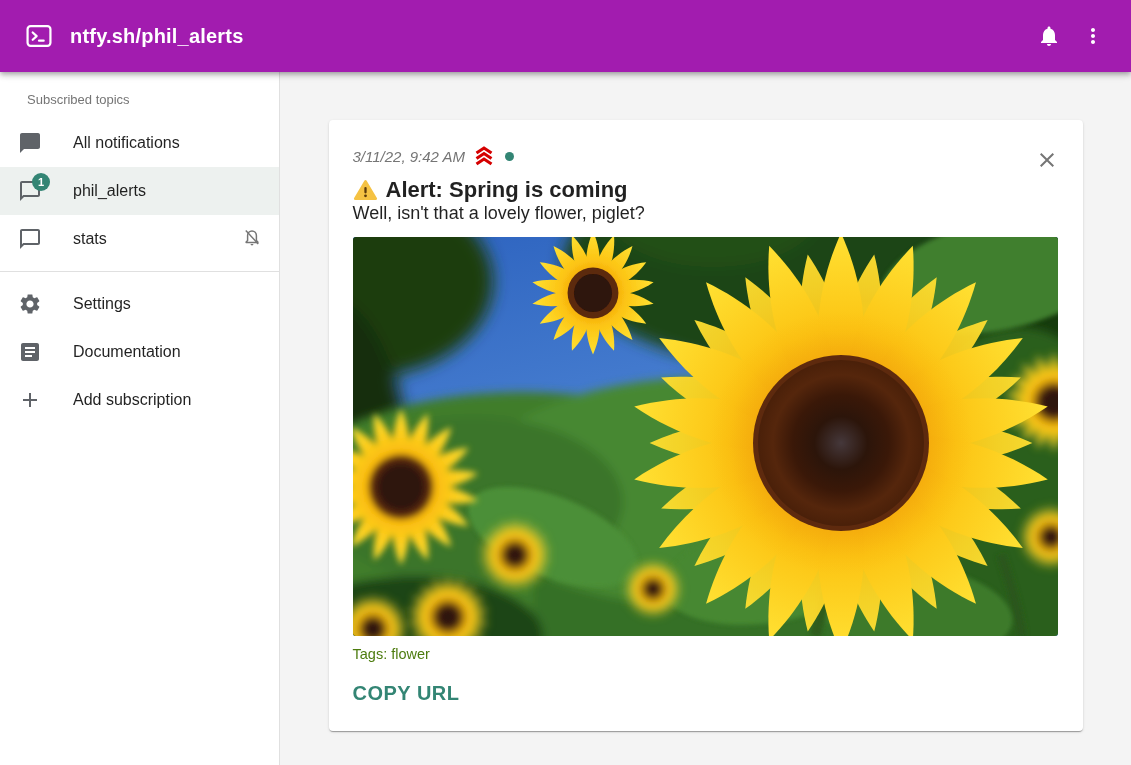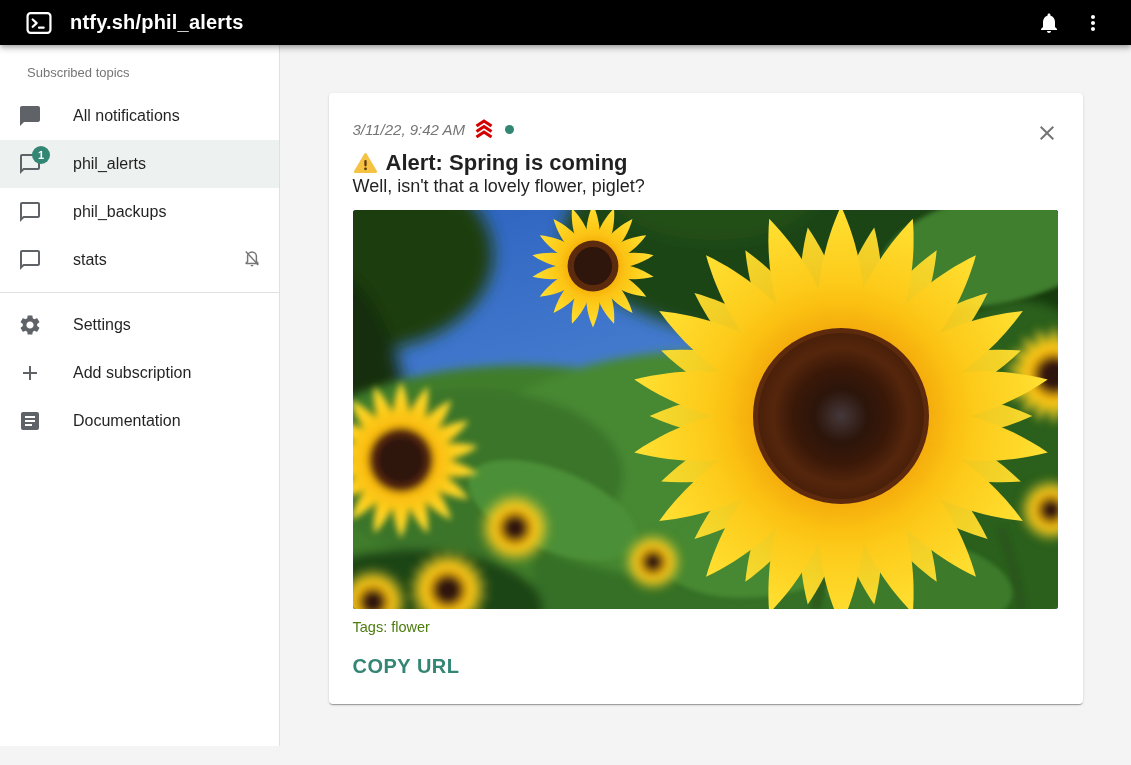--- a/index.html
+++ b/index.html
@@ -5,21 +5,21 @@
   * { margin:0; padding:0; box-sizing:border-box; }
   html,body { width:1131px; height:765px; overflow:hidden; }
   body {
     font-family:"Liberation Sans","DejaVu Sans",sans-serif;
     background:#f4f4f4;
     color:rgba(0,0,0,.87);
   }
   
   .appbar {
     position:relative; z-index:30;
-    height:45px; background:#000000; color:#fff;
+    height:72px; background:#a21caf; color:#fff;
     display:flex; align-items:center; padding:0 16px 0 24px;
     box-shadow:0 2px 4px -1px rgba(0,0,0,.2),0 4px 5px 0 rgba(0,0,0,.14),0 1px 10px 0 rgba(0,0,0,.12);
   }
   .appbar .brand { display:flex; align-items:center; gap:16px; }
   .appbar h1 { font-size:20px; font-weight:700; letter-spacing:.2px; }
   .appbar .spacer { flex:1; }
   .iconbtn {
     width:44px; height:44px; border:none; background:transparent; color:inherit;
     display:flex; align-items:center; justify-content:center; cursor:pointer; border-radius:50%;
   }
@@ -117,28 +117,20 @@
     <div class="nav-item selected">
       <span class="nicon">
         <svg width="24" height="24" viewBox="0 0 24 24" fill="currentColor">
           <path d="M20 2H4c-1.1 0-1.99.9-1.99 2L2 22l4-4h14c1.1 0 2-.9 2-2V4c0-1.1-.9-2-2-2zm0 14H5.17L4 17.17V4h16v12z"></path>
         </svg>
         <span class="badge">1</span>
       </span>
       <span>phil_alerts</span>
     </div>
 
-    <div class="nav-item">
-      <span class="nicon">
-        <svg width="24" height="24" viewBox="0 0 24 24" fill="currentColor">
-          <path d="M20 2H4c-1.1 0-1.99.9-1.99 2L2 22l4-4h14c1.1 0 2-.9 2-2V4c0-1.1-.9-2-2-2zm0 14H5.17L4 17.17V4h16v12z"></path>
-        </svg>
-      </span>
-      <span>phil_backups</span>
-    </div>
 
     <div class="nav-item">
       <span class="nicon">
         <svg width="24" height="24" viewBox="0 0 24 24" fill="currentColor">
           <path d="M20 2H4c-1.1 0-1.99.9-1.99 2L2 22l4-4h14c1.1 0 2-.9 2-2V4c0-1.1-.9-2-2-2zm0 14H5.17L4 17.17V4h16v12z"></path>
         </svg>
       </span>
       <span>stats</span>
       <span class="trailing">
         <svg width="22" height="22" viewBox="0 0 24 24" fill="none" stroke="currentColor" stroke-width="1.6" stroke-linejoin="round">
@@ -156,33 +148,33 @@
         <svg width="24" height="24" viewBox="0 0 24 24" fill="currentColor">
           <path d="M19.14 12.94c.04-.3.06-.61.06-.94 0-.32-.02-.64-.07-.94l2.03-1.58c.18-.14.23-.41.12-.61l-1.92-3.32c-.12-.22-.37-.29-.59-.22l-2.39.96c-.5-.38-1.03-.7-1.62-.94l-.36-2.54c-.04-.24-.24-.41-.48-.41h-3.84c-.24 0-.43.17-.47.41l-.36 2.54c-.59.24-1.13.57-1.62.94l-2.39-.96c-.22-.08-.47 0-.59.22L2.74 8.87c-.12.21-.08.47.12.61l2.03 1.58c-.05.3-.09.63-.09.94s.02.64.07.94l-2.03 1.58c-.18.14-.23.41-.12.61l1.92 3.32c.12.22.37.29.59.22l2.39-.96c.5.38 1.03.7 1.62.94l.36 2.54c.05.24.24.41.48.41h3.84c.24 0 .44-.17.47-.41l.36-2.54c.59-.24 1.13-.56 1.62-.94l2.39.96c.22.08.47 0 .59-.22l1.92-3.32c.12-.22.07-.47-.12-.61l-2.01-1.58zM12 15.6c-1.98 0-3.6-1.62-3.6-3.6s1.62-3.6 3.6-3.6 3.6 1.62 3.6 3.6-1.62 3.6-3.6 3.6z"></path>
         </svg>
       </span>
       <span>Settings</span>
     </div>
 
     <div class="nav-item">
       <span class="nicon">
         <svg width="24" height="24" viewBox="0 0 24 24" fill="currentColor">
+          <path d="M19 3H5c-1.1 0-2 .9-2 2v14c0 1.1.9 2 2 2h14c1.1 0 2-.9 2-2V5c0-1.1-.9-2-2-2zm-5 14H7v-2h7v2zm3-4H7v-2h10v2zm0-4H7V7h10v2z"></path>
+        </svg>
+      </span>
+      <span>Documentation</span>
+    </div>
+
+    <div class="nav-item">
+      <span class="nicon">
+        <svg width="24" height="24" viewBox="0 0 24 24" fill="currentColor">
           <path d="M19 13h-6v6h-2v-6H5v-2h6V5h2v6h6v2z"></path>
         </svg>
       </span>
       <span>Add subscription</span>
-    </div>
-
-    <div class="nav-item">
-      <span class="nicon">
-        <svg width="24" height="24" viewBox="0 0 24 24" fill="currentColor">
-          <path d="M19 3H5c-1.1 0-2 .9-2 2v14c0 1.1.9 2 2 2h14c1.1 0 2-.9 2-2V5c0-1.1-.9-2-2-2zm-5 14H7v-2h7v2zm3-4H7v-2h10v2zm0-4H7V7h10v2z"></path>
-        </svg>
-      </span>
-      <span>Documentation</span>
     </div>
   </nav>
 
   <main class="main">
     <article class="card">
       <div class="meta-row">
         <span class="timestamp">3/11/22, 9:42 AM</span>
         <span class="prio-icon">
           <svg width="24" height="24" viewBox="0 0 24 24" fill="none" stroke="currentColor" stroke-width="3.1" stroke-linejoin="miter">
             <path d="M4.5 9 L12 4 L19.5 9"></path>

